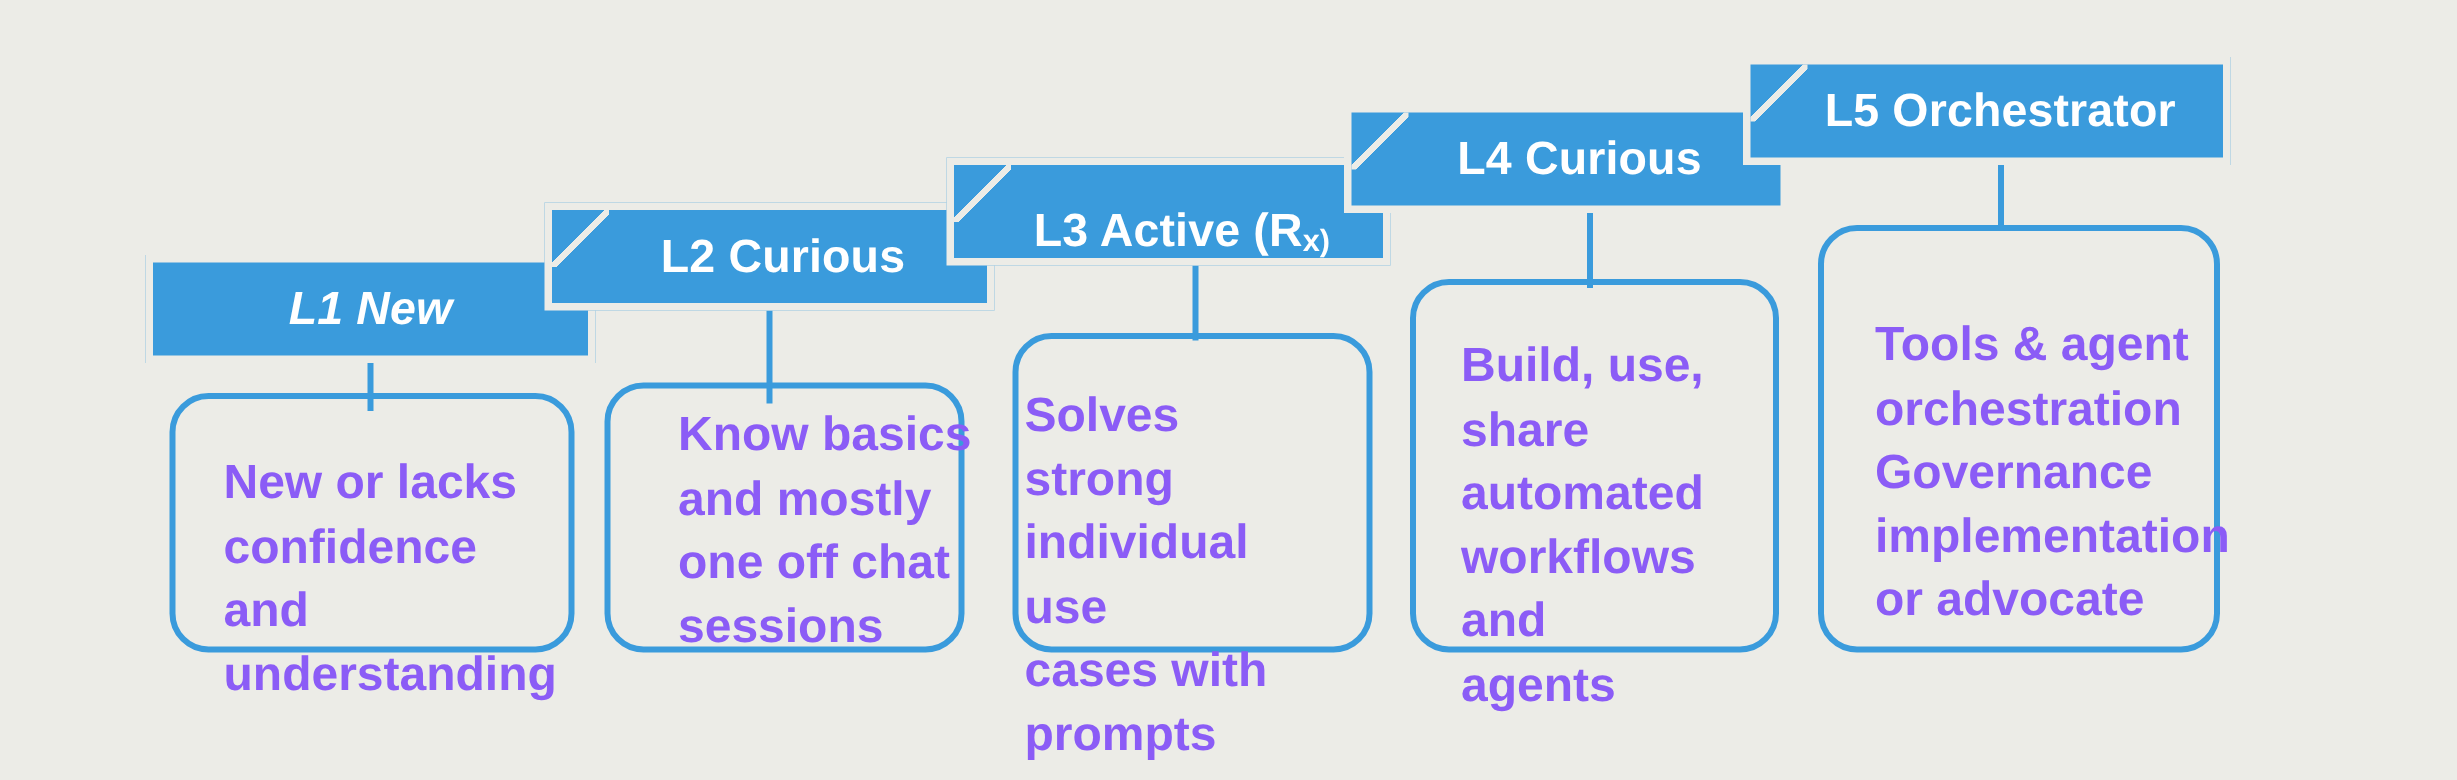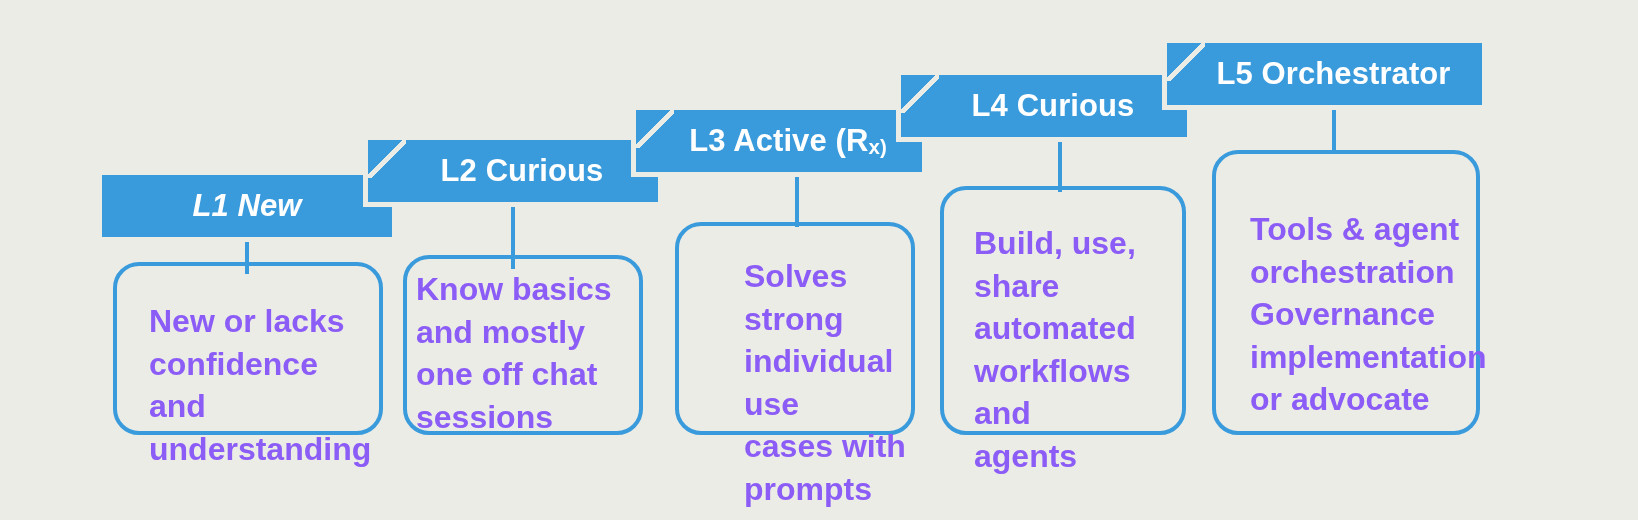--- a/index.html
+++ b/index.html
@@ -128,34 +128,34 @@
 understanding</div>
   </div>
 
   <div class="col">
     <div class="banner" style="left:363px; top:135px; width:300px; height:72px;">
       <span class="fold"></span>
       <span class="banner-label"><span>L2 Curious</span><sub></sub></span>
     </div>
     <div class="stem" style="left:511px; top:207px; height:62px;"></div>
     <div class="descbox" style="left:403px; top:255px; width:240px; height:180px;"></div>
-    <div class="desc-text" style="left:416px; top:268px; width:205px;">Know basics
+    <div class="desc-text" style="left:452px; top:268px; width:205px;">Know basics
 and mostly
 one off chat
 sessions</div>
   </div>
 
   <div class="col">
-    <div class="banner" style="left:631px; top:105px; width:296px; height:72px;">
+    <div class="banner" style="left:631px; top:105px; width:296px; height:72px;align-items:flex-end;">
       <span class="fold"></span>
       <span class="banner-label"><span>L3 Active (R</span><sub>x)</sub></span>
     </div>
     <div class="stem" style="left:795px; top:177px; height:50px;"></div>
     <div class="descbox" style="left:675px; top:222px; width:240px; height:213px;"></div>
-    <div class="desc-text" style="left:744px; top:255px; width:210px;">Solves strong
+    <div class="desc-text" style="left:683px; top:255px; width:210px;">Solves strong
 individual use
 cases with
 prompts</div>
   </div>
 
   <div class="col">
     <div class="banner" style="left:896px; top:70px; width:296px; height:72px;">
       <span class="fold"></span>
       <span class="banner-label"><span>L4 Curious</span><sub></sub></span>
     </div>

